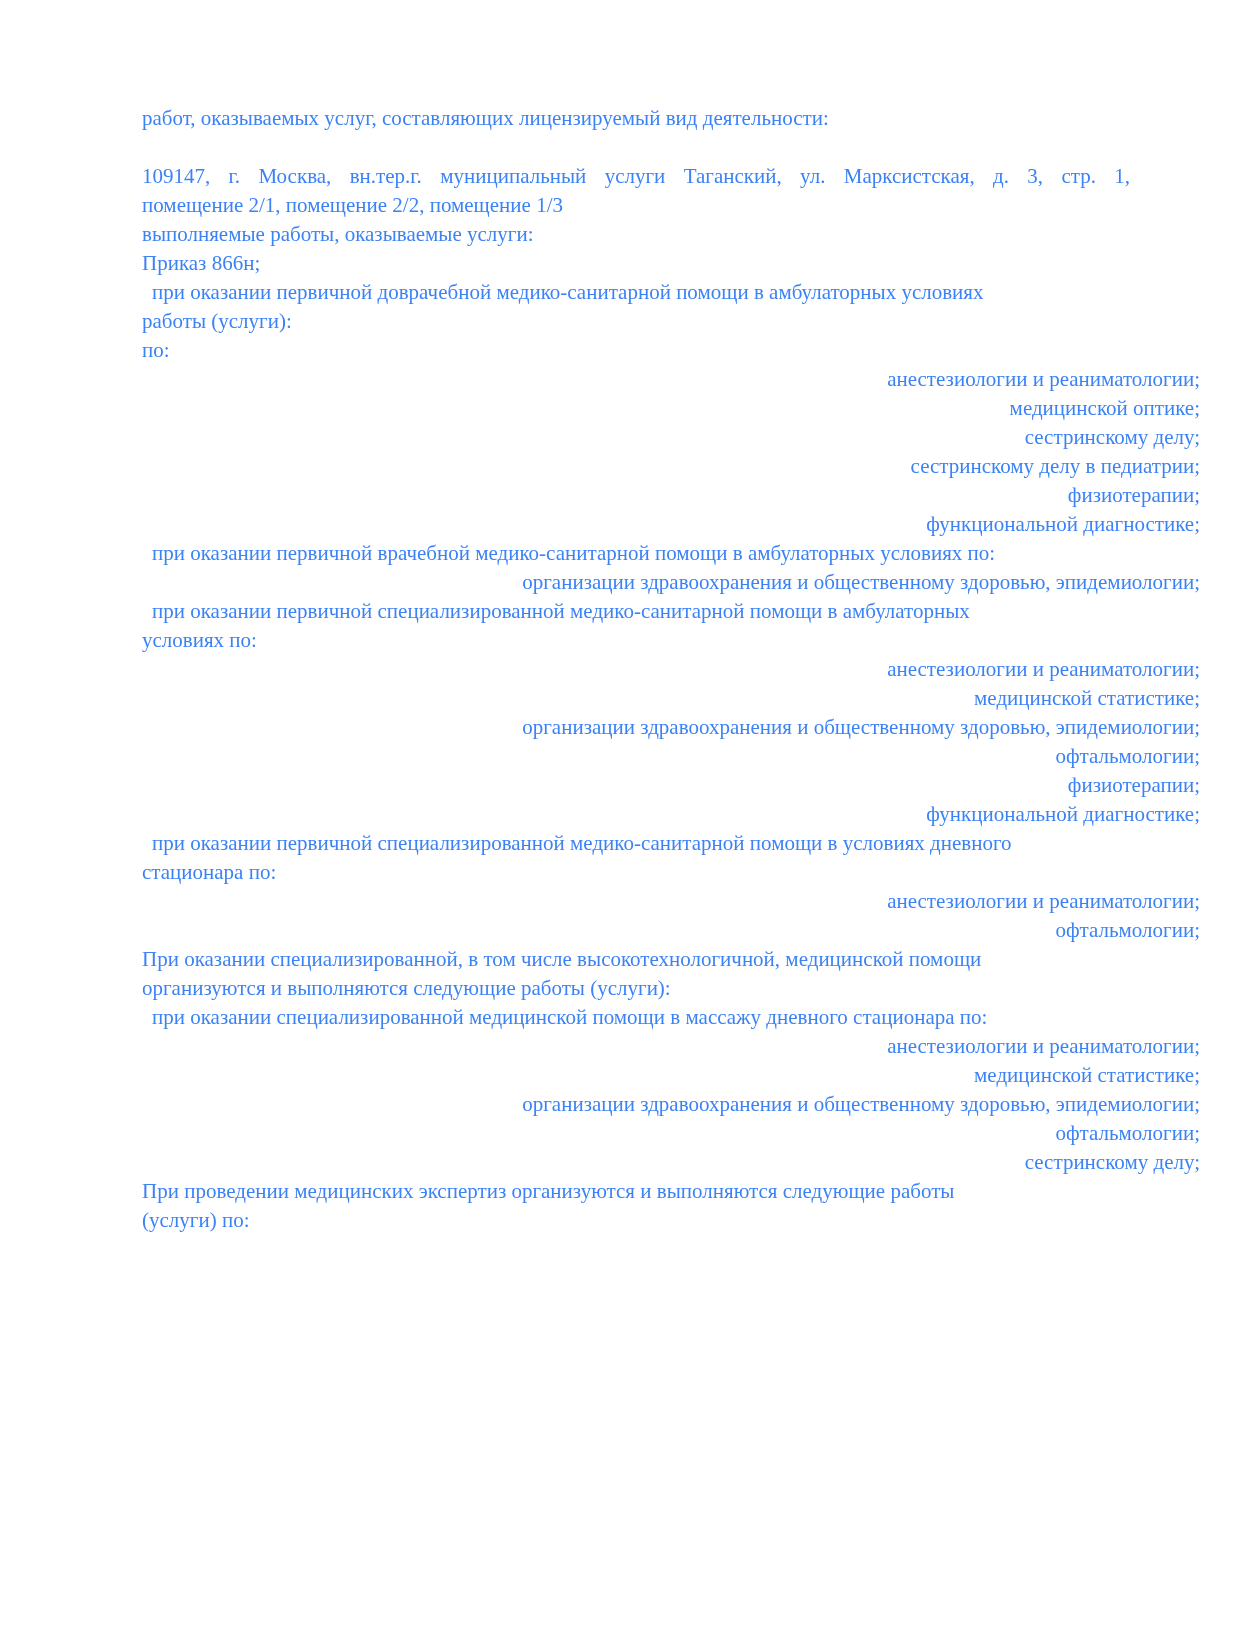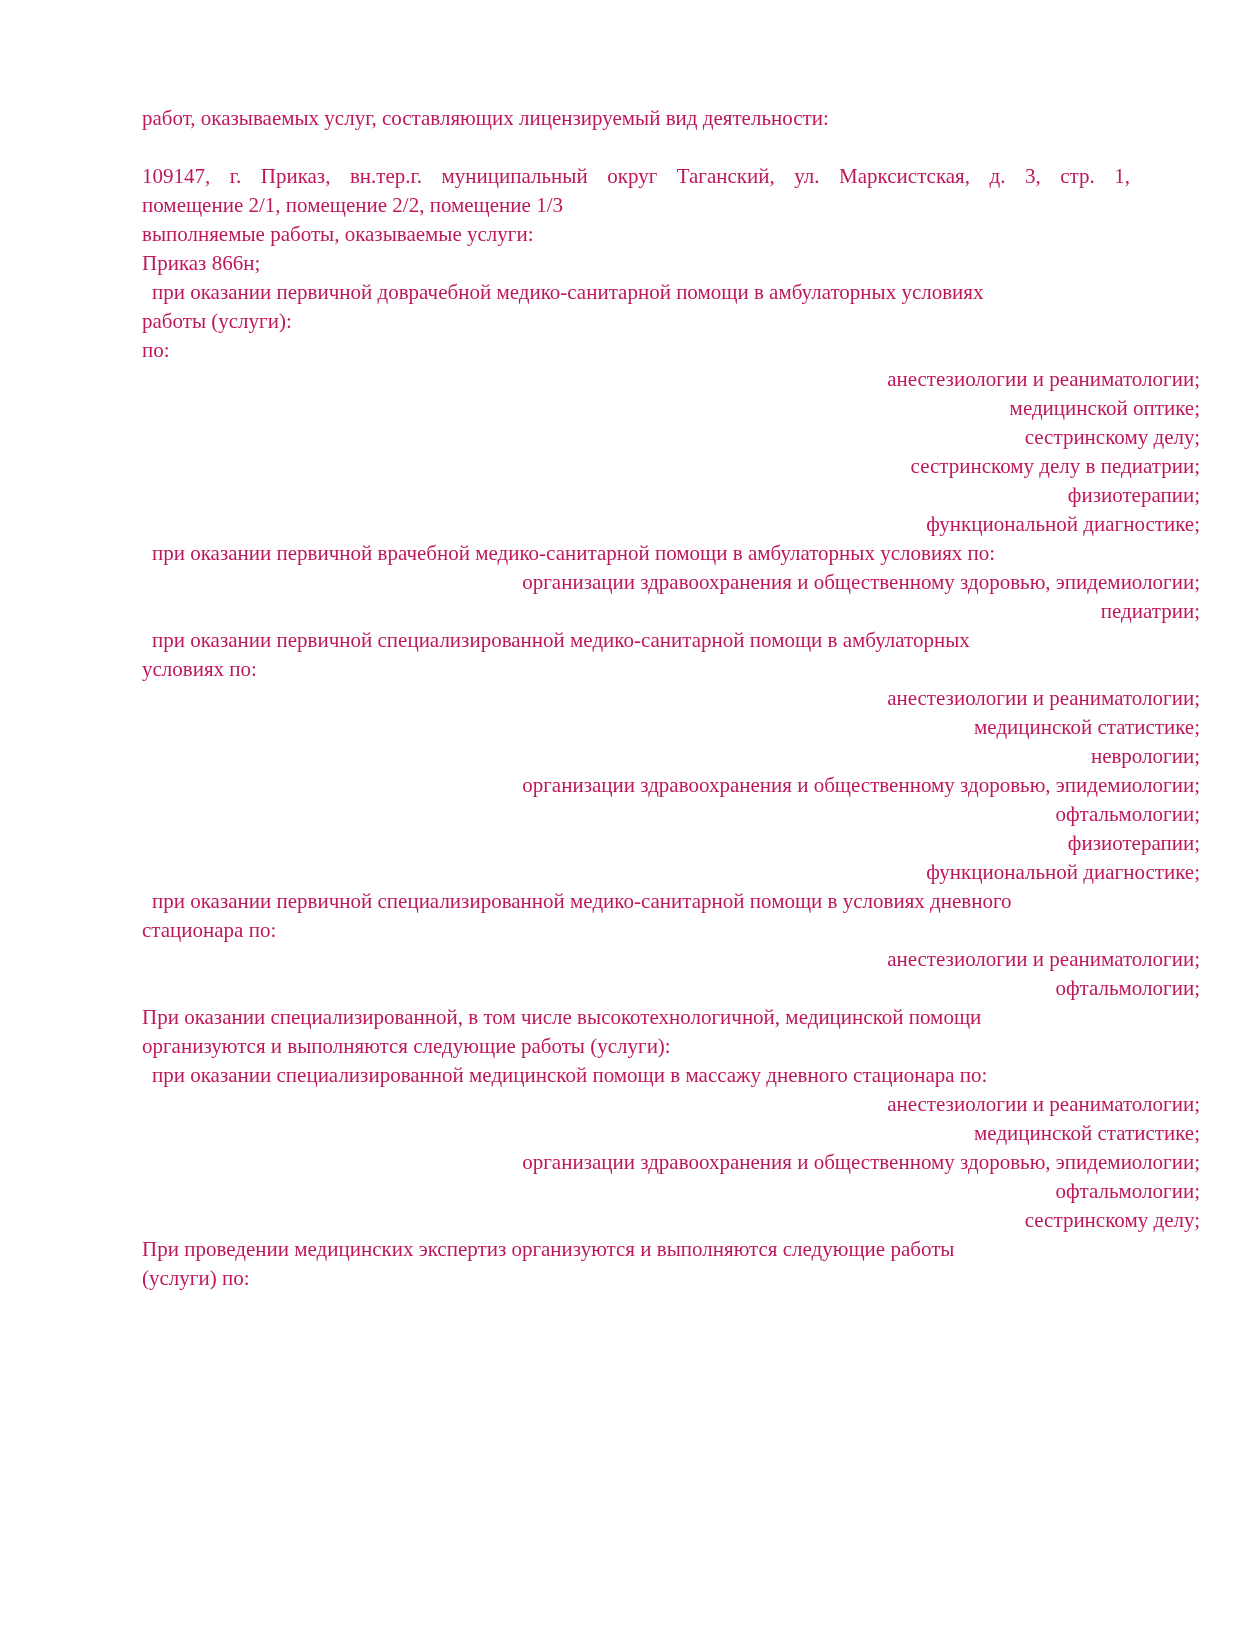--- a/index.html
+++ b/index.html
@@ -45,44 +45,42 @@
     content: "";
     display: inline-block;
     width: 100%;
     height: 0;
   }
 </style>
 </head>
 <body>
 
 <div class="page">
-  <div class="text-block" style="color: #be185d;">
+  <div class="text-block" style="color: #3b82f6;">
       <div class="line">работ, оказываемых услуг, составляющих лицензируемый вид деятельности:</div>
       <div class="line blank"></div>
-      <div class="line justify-full">109147, г. Приказ, вн.тер.г. муниципальный округ Таганский, ул. Марксистская, д. 3, стр. 1,</div>
+      <div class="line justify-full">109147, г. Москва, вн.тер.г. муниципальный услуги Таганский, ул. Марксистская, д. 3, стр. 1,</div>
       <div class="line">помещение 2/1, помещение 2/2, помещение 1/3</div>
       <div class="line">выполняемые работы, оказываемые услуги:</div>
       <div class="line">Приказ 866н;</div>
       <div class="line ind1">при оказании первичной доврачебной медико-санитарной помощи в амбулаторных условиях</div>
       <div class="line">работы (услуги):</div>
       <div class="line">по:</div>
       <div class="line ind2">анестезиологии и реаниматологии;</div>
       <div class="line ind2">медицинской оптике;</div>
       <div class="line ind2">сестринскому делу;</div>
       <div class="line ind2">сестринскому делу в педиатрии;</div>
       <div class="line ind2">физиотерапии;</div>
       <div class="line ind2">функциональной диагностике;</div>
       <div class="line ind1">при оказании первичной врачебной медико-санитарной помощи в амбулаторных условиях по:</div>
       <div class="line ind2">организации здравоохранения и общественному здоровью, эпидемиологии;</div>
-      <div class="line ind2">педиатрии;</div>
       <div class="line ind1">при оказании первичной специализированной медико-санитарной помощи в амбулаторных</div>
       <div class="line">условиях по:</div>
       <div class="line ind2">анестезиологии и реаниматологии;</div>
       <div class="line ind2">медицинской статистике;</div>
-      <div class="line ind2">неврологии;</div>
       <div class="line ind2">организации здравоохранения и общественному здоровью, эпидемиологии;</div>
       <div class="line ind2">офтальмологии;</div>
       <div class="line ind2">физиотерапии;</div>
       <div class="line ind2">функциональной диагностике;</div>
       <div class="line ind1">при оказании первичной специализированной медико-санитарной помощи в условиях дневного</div>
       <div class="line">стационара по:</div>
       <div class="line ind2">анестезиологии и реаниматологии;</div>
       <div class="line ind2">офтальмологии;</div>
       <div class="line">При оказании специализированной, в том числе высокотехнологичной, медицинской помощи</div>
       <div class="line">организуются и выполняются следующие работы (услуги):</div>

